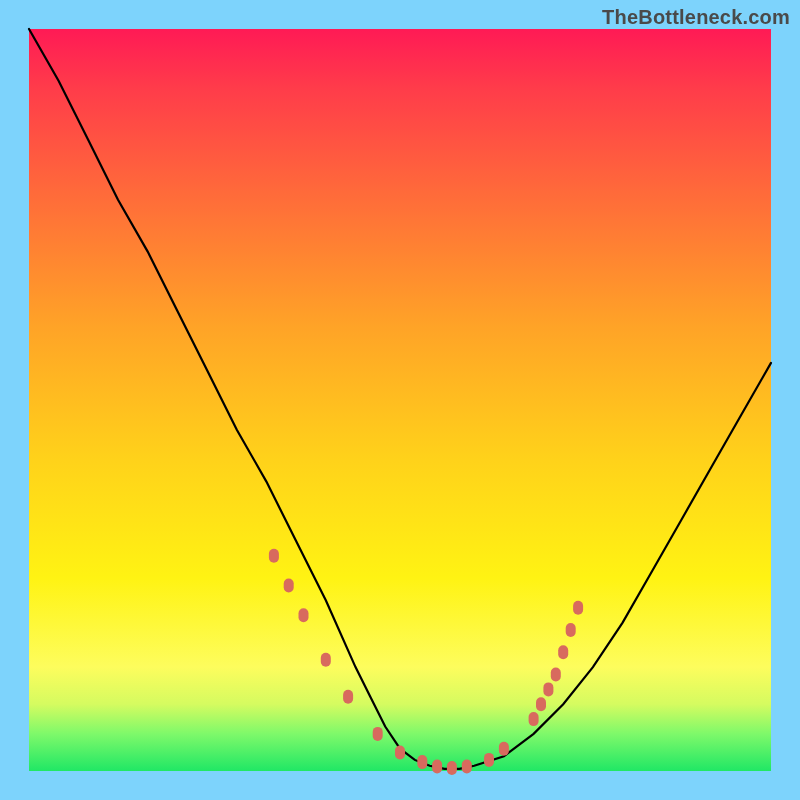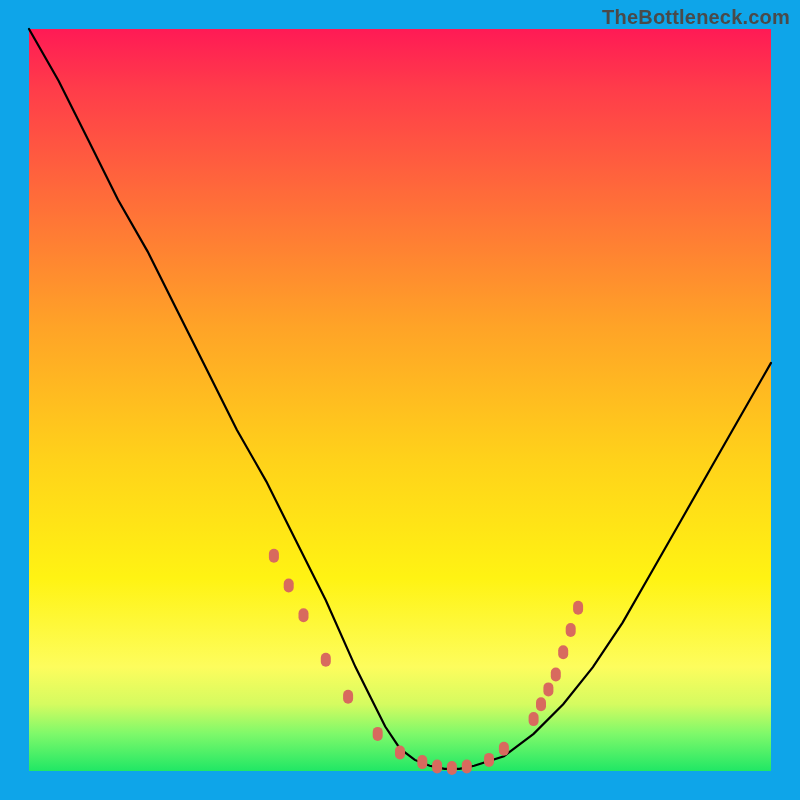--- a/index.html
+++ b/index.html
@@ -10,21 +10,21 @@
     background: #000;
     overflow: hidden;
     font-family: Arial, Helvetica, sans-serif;
   }
   .frame {
     position: absolute;
     left: 0;
     top: 0;
     width: 800px;
     height: 800px;
-    background: #0ea5e9;
+    background: #7dd3fc;
   }
   .plot-area {
     position: absolute;
     left: 29px;
     top: 29px;
     width: 742px;
     height: 742px;
     
     background: linear-gradient(
       to bottom,

